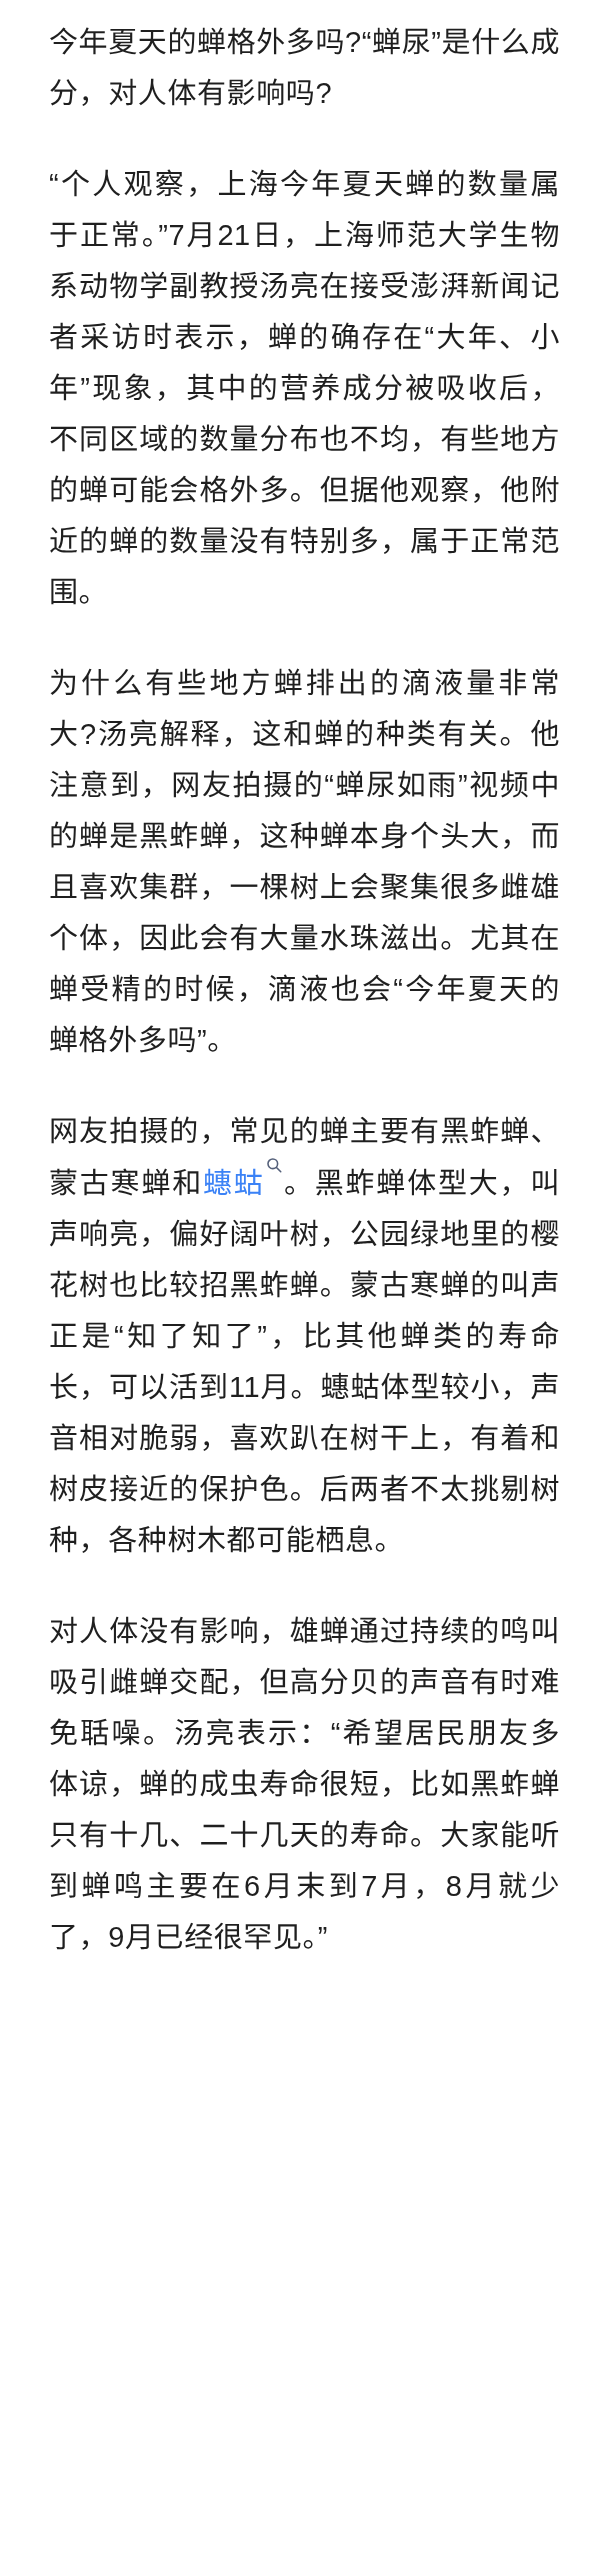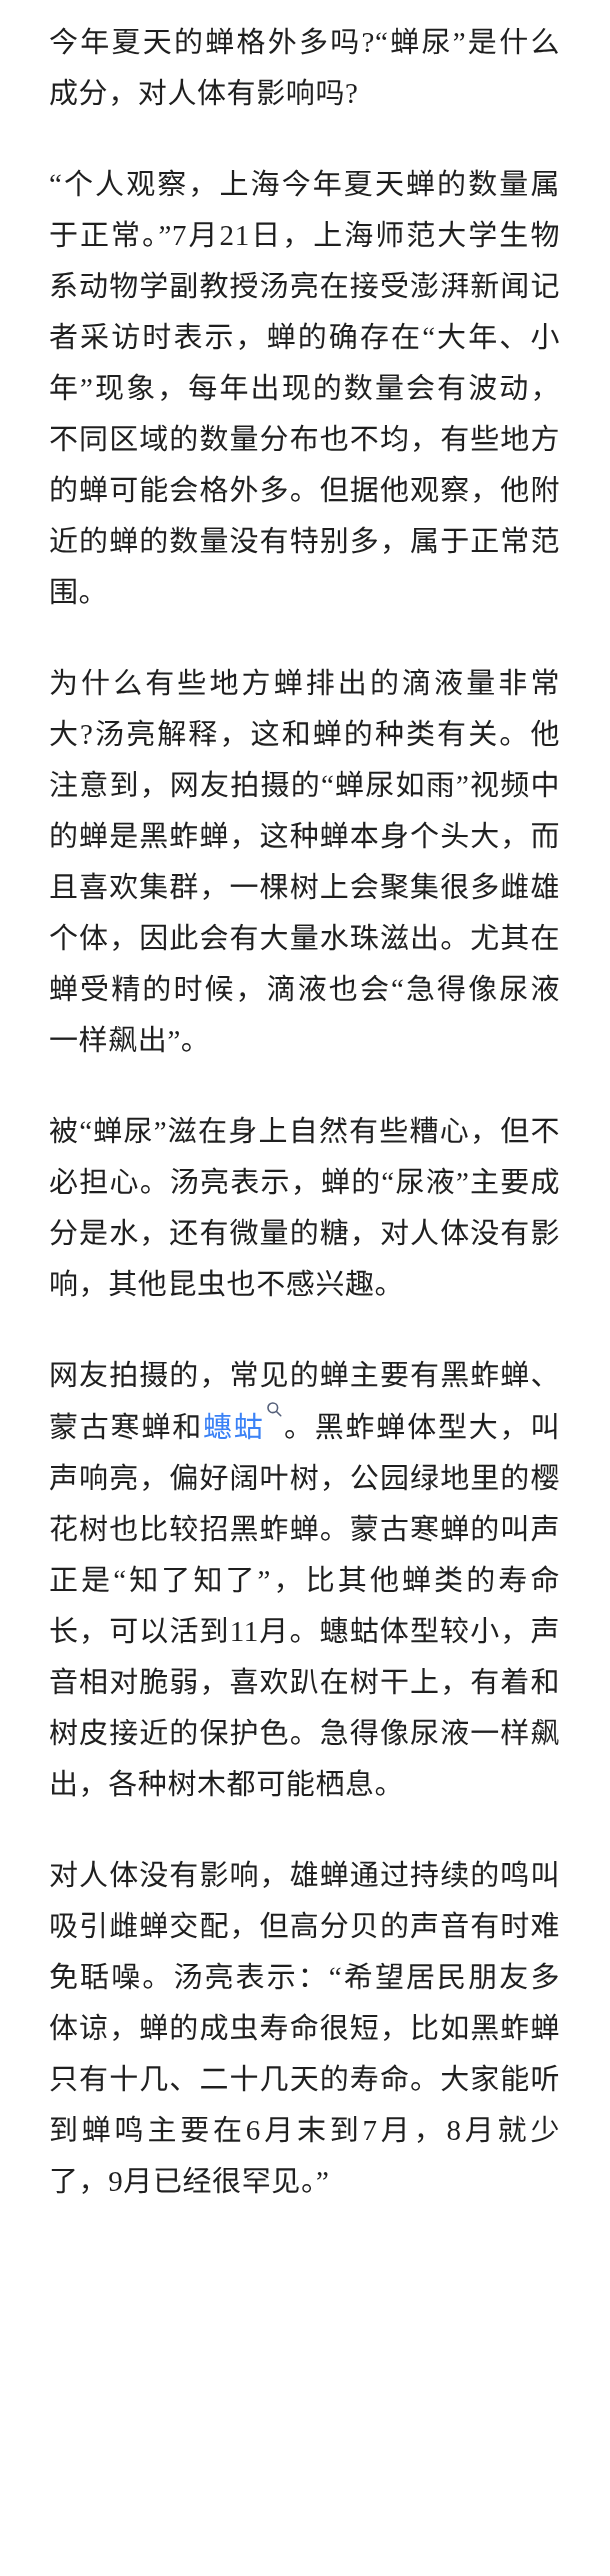--- a/index.html
+++ b/index.html
@@ -11,21 +11,20 @@
     width: 610px;
     height: 2576px;
     overflow: hidden;
     font-family: "Liberation Sans", sans-serif;
     color: #1f1f1f;
   }
   .article {
     box-sizing: border-box;
     width: 610px;
     padding: 17px 50px 0 49px;
-    font-family: Liberation Serif, serif;
   }
   .para {
     margin: 0 0 40px 0;
     font-size: 29px;
     line-height: 51px;
     letter-spacing: 0.6px;
     text-align: justify;
     text-justify: inter-ideograph;
     font-weight: 400;
     color: #1f1f1f;
@@ -43,23 +42,22 @@
     margin-left: 1.1px;
     color: #55607a;
   }
 </style>
 </head>
 <body>
 
 <main class="article">
   <div id="paragraphs">
       <p class="para"><span>今年夏天的蝉格外多吗?“蝉尿”是什么成分，对人体有影响吗?</span></p>
-      <p class="para"><span>“个人观察，上海今年夏天蝉的数量属于正常。”7月21日，上海师范大学生物系动物学副教授汤亮在接受澎湃新闻记者采访时表示，蝉的确存在“大年、小年”现象，每年出现的数量会有波动，不同区域的数量分布也不均，有些地方的蝉可能会格外多。但据他观察，他附近的蝉的数量没有特别多，属于正常范围。</span></p>
-      <p class="para"><span>为什么有些地方蝉排出的滴液量非常大?汤亮解释，这和蝉的种类有关。他注意到，网友拍摄的“蝉尿如雨”视频中的蝉是黑蚱蝉，这种蝉本身个头大，而且喜欢集群，一棵树上会聚集很多雌雄个体，因此会有大量水珠滋出。尤其在蝉受精的时候，滴液也会“急得像尿液一样飙出”。</span></p>
-      <p class="para"><span>被“蝉尿”滋在身上自然有些糟心，但不必担心。汤亮表示，蝉的“尿液”主要成分是水，还有微量的糖，对人体没有影响，其他昆虫也不感兴趣。</span></p>
+      <p class="para"><span>“个人观察，上海今年夏天蝉的数量属于正常。”7月21日，上海师范大学生物系动物学副教授汤亮在接受澎湃新闻记者采访时表示，蝉的确存在“大年、小年”现象，其中的营养成分被吸收后，不同区域的数量分布也不均，有些地方的蝉可能会格外多。但据他观察，他附近的蝉的数量没有特别多，属于正常范围。</span></p>
+      <p class="para"><span>为什么有些地方蝉排出的滴液量非常大?汤亮解释，这和蝉的种类有关。他注意到，网友拍摄的“蝉尿如雨”视频中的蝉是黑蚱蝉，这种蝉本身个头大，而且喜欢集群，一棵树上会聚集很多雌雄个体，因此会有大量水珠滋出。尤其在蝉受精的时候，滴液也会“今年夏天的蝉格外多吗”。</span></p>
       <p class="para"><span>网友拍摄的，常见的蝉主要有黑蚱蝉、蒙古寒蝉和</span><span class="entity-link">蟪蛄<svg class="search-sup" viewBox="0 0 30 30" xmlns="http://www.w3.org/2000/svg" aria-hidden="true">
             <circle cx="12" cy="12" r="8.5" fill="none" stroke="currentColor" stroke-width="2.8"></circle>
             <line x1="18.5" y1="18.5" x2="26" y2="26" stroke="currentColor" stroke-width="2.8" stroke-linecap="round"></line>
-          </svg></span><span>。黑蚱蝉体型大，叫声响亮，偏好阔叶树，公园绿地里的樱花树也比较招黑蚱蝉。蒙古寒蝉的叫声正是“知了知了”，比其他蝉类的寿命长，可以活到11月。蟪蛄体型较小，声音相对脆弱，喜欢趴在树干上，有着和树皮接近的保护色。急得像尿液一样飙出，各种树木都可能栖息。</span></p>
+          </svg></span><span>。黑蚱蝉体型大，叫声响亮，偏好阔叶树，公园绿地里的樱花树也比较招黑蚱蝉。蒙古寒蝉的叫声正是“知了知了”，比其他蝉类的寿命长，可以活到11月。蟪蛄体型较小，声音相对脆弱，喜欢趴在树干上，有着和树皮接近的保护色。后两者不太挑剔树种，各种树木都可能栖息。</span></p>
       <p class="para"><span>对人体没有影响，雄蝉通过持续的鸣叫吸引雌蝉交配，但高分贝的声音有时难免聒噪。汤亮表示：“希望居民朋友多体谅，蝉的成虫寿命很短，比如黑蚱蝉只有十几、二十几天的寿命。大家能听到蝉鸣主要在6月末到7月，8月就少了，9月已经很罕见。”</span></p>
     </div>
 </main>
 
 
 </body></html>

